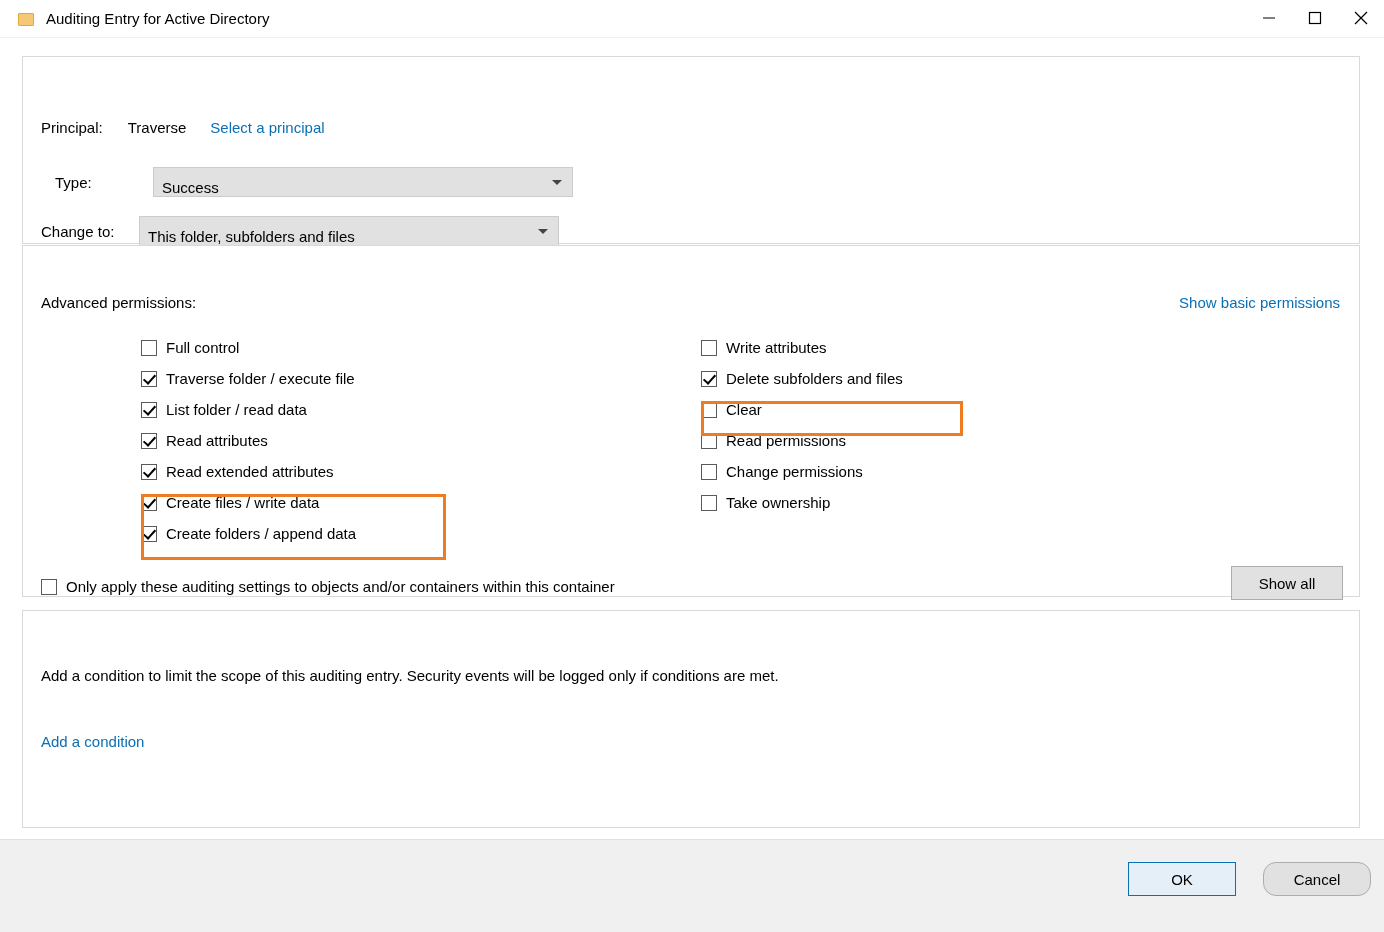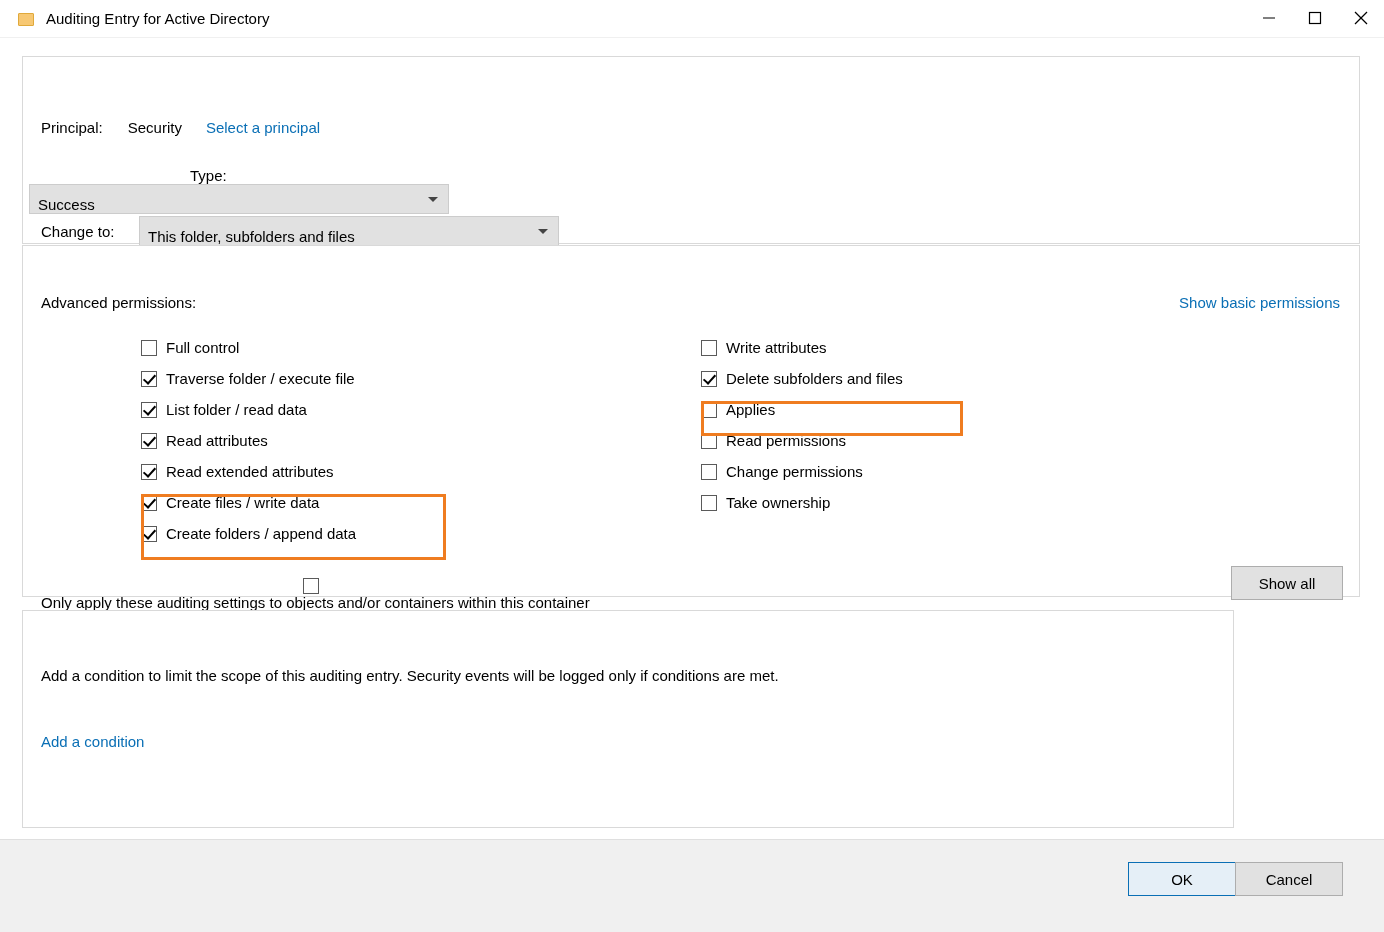--- a/index.html
+++ b/index.html
@@ -81,21 +81,21 @@
     background: #ffffff;
     box-sizing: border-box;
   }
   #group-principal {
     left: 22px; top: 18px; width: 1338px; height: 188px;
   }
   #group-perms {
     left: 22px; top: 207px; width: 1338px; height: 352px;
   }
   #group-cond {
-    left: 22px; top: 572px; width: 1212px; height: 218px;
+    left: 22px; top: 572px; width: 1338px; height: 218px;
   }
   
   .row {
     position: absolute;
     display: flex;
     align-items: center;
   }
   .lbl { color: #000; font-size: 15px; }
   .link {
     color: #0a6fb5;
@@ -181,21 +181,20 @@
     left: 118px; top: 248px; width: 305px; height: 66px;
   }
   #hl-delsub {
     left: 678px; top: 155px; width: 262px; height: 35px;
   }
   .only-apply {
     position: absolute;
     left: 18px; top: 332px;
     display: flex;
     align-items: center;
-    flex-direction: column;
   }
   .clear-all {
     position: absolute;
     right: 16px; top: 320px;
     width: 112px; height: 34px;
     background: #e1e1e1;
     border: 1px solid #adadad;
     box-sizing: border-box;
     display: flex;
     align-items: center;
@@ -236,21 +235,21 @@
     align-items: center;
     justify-content: center;
     font-size: 15px;
   }
   #btn-ok {
     right: 148px; top: 22px;
     border: 1px solid #0a6fb5;
     background: #e5eff7;
   }
   #btn-cancel {
-    right: 41px; top: 22px;
+    right: 13px; top: 22px; border-radius: 13px;
   }
   .body-wrap {
     position: absolute;
     left: 0; top: 0; right: 0; bottom: 92px;
     background: #ffffff;
   }
 </style>
 </head>
 <body>
 
@@ -280,25 +279,25 @@
     </div>
   </div>
 
   <div class="content">
     <div class="body-wrap">
       <div class="left-edge"></div>
 
       <div class="group" id="group-principal">
         <div class="row" style="left:18px; top:62px;">
           <span class="lbl">Principal:</span>
-          <span class="value" style="margin-left:25px;">Security</span>
+          <span class="value" style="margin-left:25px;">Traverse</span>
           <span class="link" style="margin-left:24px;">Select a principal</span>
         </div>
 
-        <div class="row" style="left:6px; top:110px;flex-direction:column;">
+        <div class="row" style="left:32px; top:110px;">
           <span class="lbl" style="width:98px;">Type:</span>
           <div class="combo">
             <span>Success</span>
             <span class="arrow"></span>
           </div>
         </div>
 
         <div class="row" style="left:18px; top:159px;">
           <span class="lbl" style="width:98px;">Change to:</span>
           <div class="combo">
@@ -347,21 +346,21 @@
           <div class="perm-item">
             <span class="cb"></span>
             <span class="perm-label">Write attributes</span>
           </div>
           <div class="perm-item">
             <span class="cb checked"></span>
             <span class="perm-label">Delete subfolders and files</span>
           </div>
           <div class="perm-item">
             <span class="cb"></span>
-            <span class="perm-label">Applies</span>
+            <span class="perm-label">Clear</span>
           </div>
           <div class="perm-item">
             <span class="cb"></span>
             <span class="perm-label">Read permissions</span>
           </div>
           <div class="perm-item">
             <span class="cb"></span>
             <span class="perm-label">Change permissions</span>
           </div>
           <div class="perm-item">

